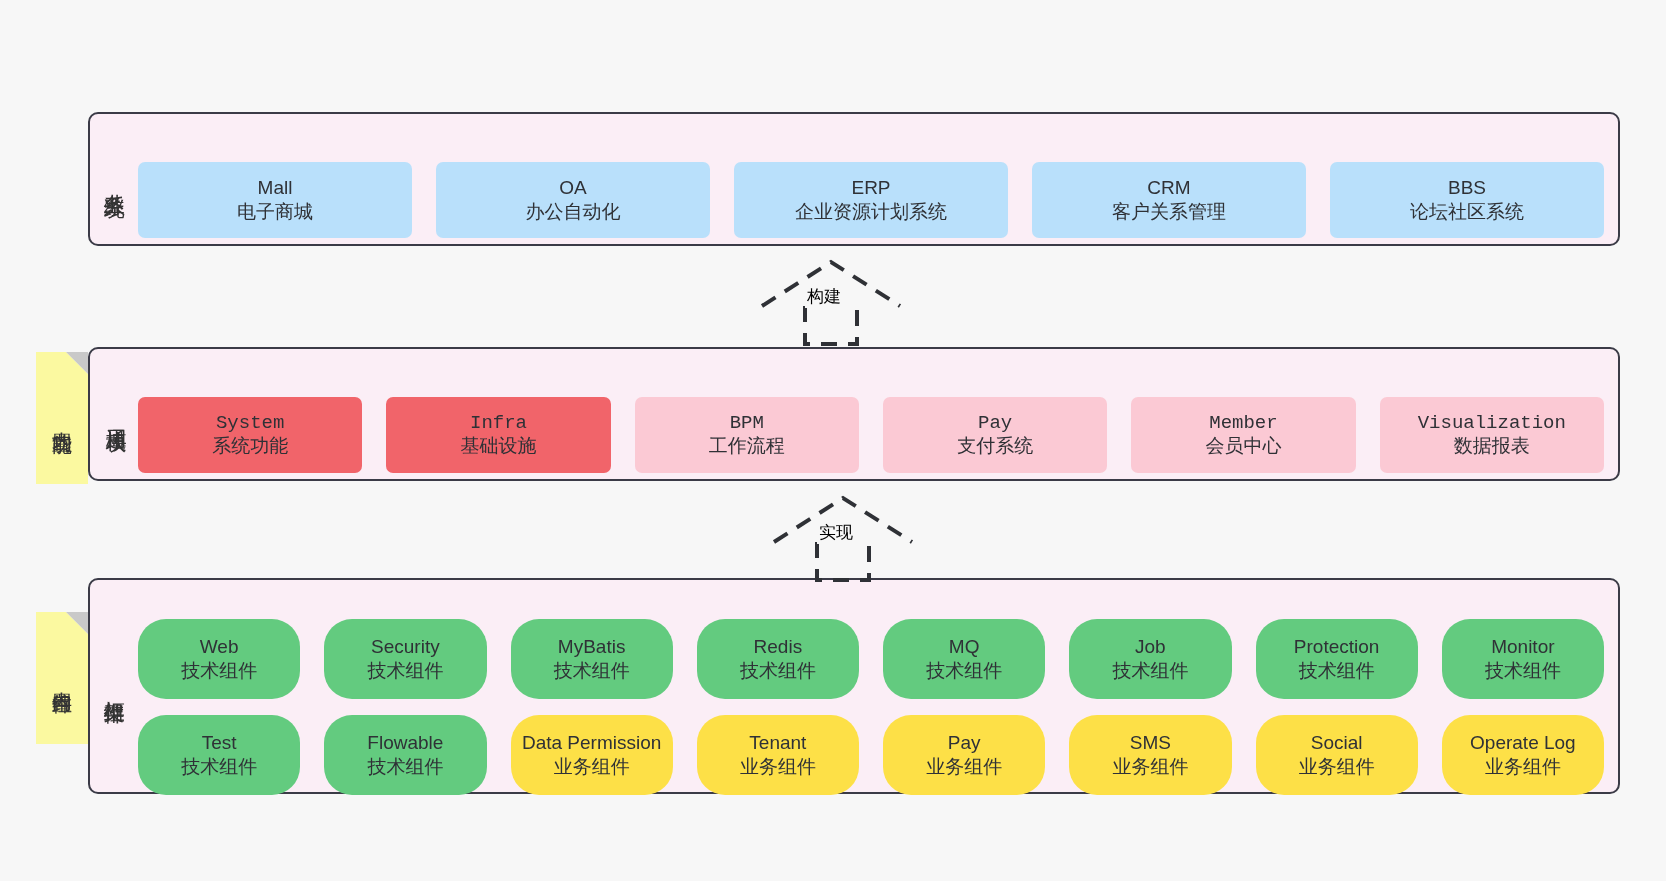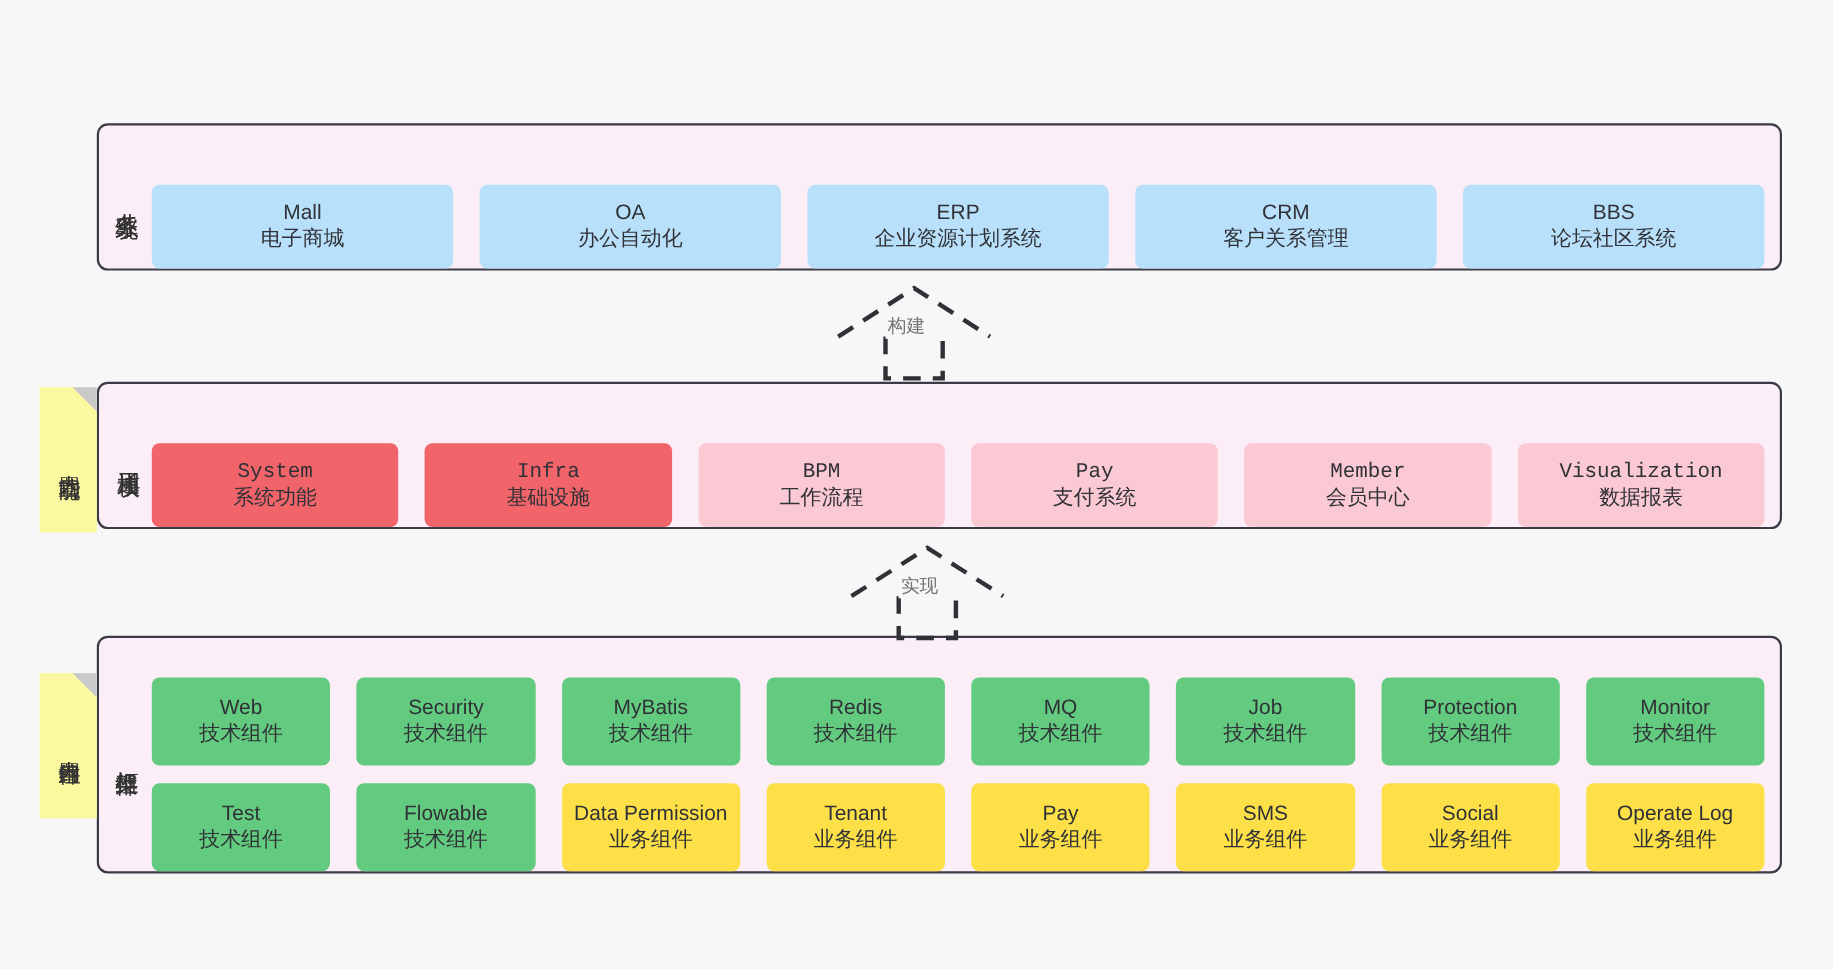--- a/index.html
+++ b/index.html
@@ -35,21 +35,21 @@
     writing-mode:vertical-rl;
     text-orientation:upright;
     letter-spacing:1px;
     white-space:nowrap;
     user-select:none;
   }
   .layer-body{
     flex:1 1 auto;
     display:flex;
     flex-direction:column;
-    justify-content:flex-end;
+    justify-content:center;
     gap:16px;
     padding:0 14px 0 0;
     margin-top:42px;
   }
   .row{
     display:flex;
     gap:24px;
     justify-content:space-between;
   }
   .node{
@@ -73,21 +73,21 @@
   
   .c-blue      {background:#b9e0fb;}
   .c-red       {background:#f1646a;}
   .c-pink      {background:#fbc9d4;}
   .c-green     {background:#63cb7f;}
   .c-greenlight{background:#fde047;}
 
   
   #layer-business  .node{height:76px;}
   #layer-common    .node{height:76px;}
-  #layer-framework .node{height:80px;}
+  #layer-framework .node{height:80px;border-radius:28px;}
 
   
   .note{
     position:absolute;
     background:#fbf9a0;
     display:flex;
     align-items:center;
     justify-content:center;
     font-size:20px;
     line-height:1.16;
@@ -113,21 +113,21 @@
     background:#f7f7f7;
     clip-path:polygon(0 0,100% 0,100% 100%);
   }
 
   
   .arrow{position:absolute;z-index:2;}
   .arrow svg{display:block;overflow:visible;}
   .arrow-label{
     position:absolute;
     font-size:17px;
-    color:#737373;
+    color:#000000;
     background:#f7f7f7;
     padding:0 2px;
     white-space:nowrap;
     user-select:none;
   }
 </style>
 </head>
 <body>
 
 <div class="canvas">

